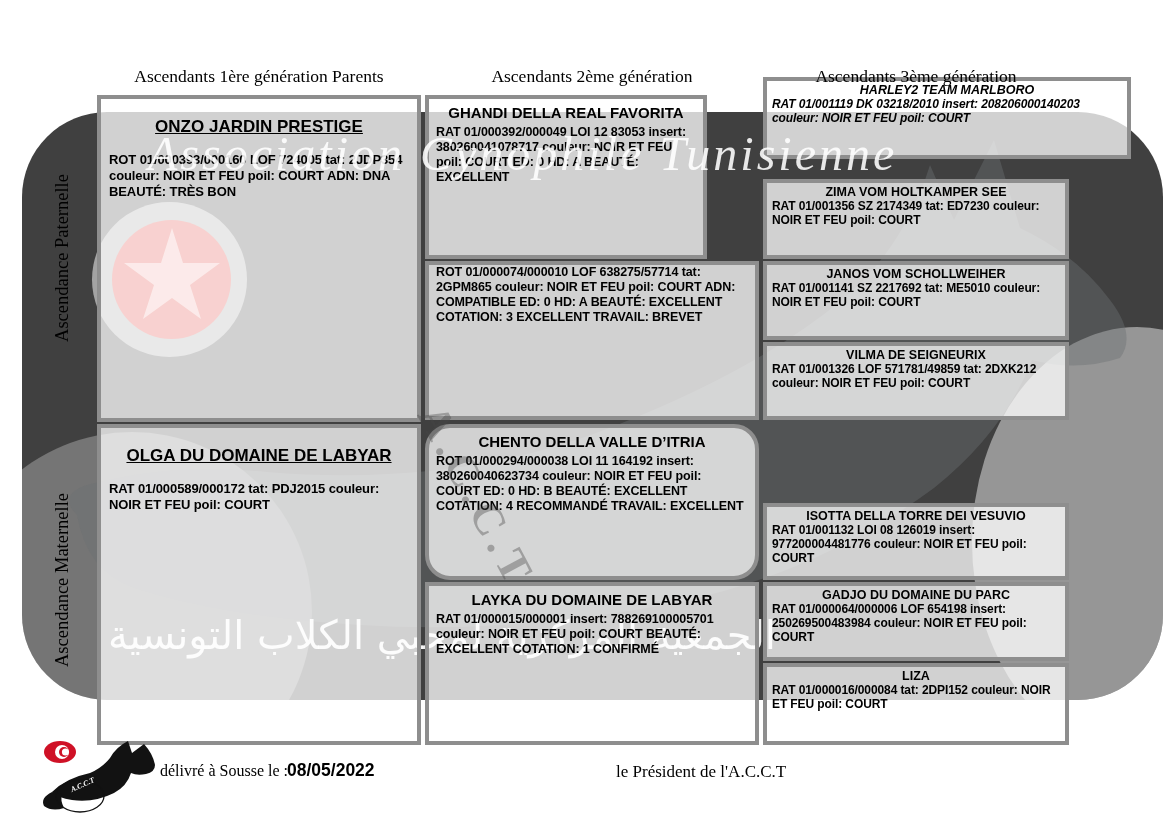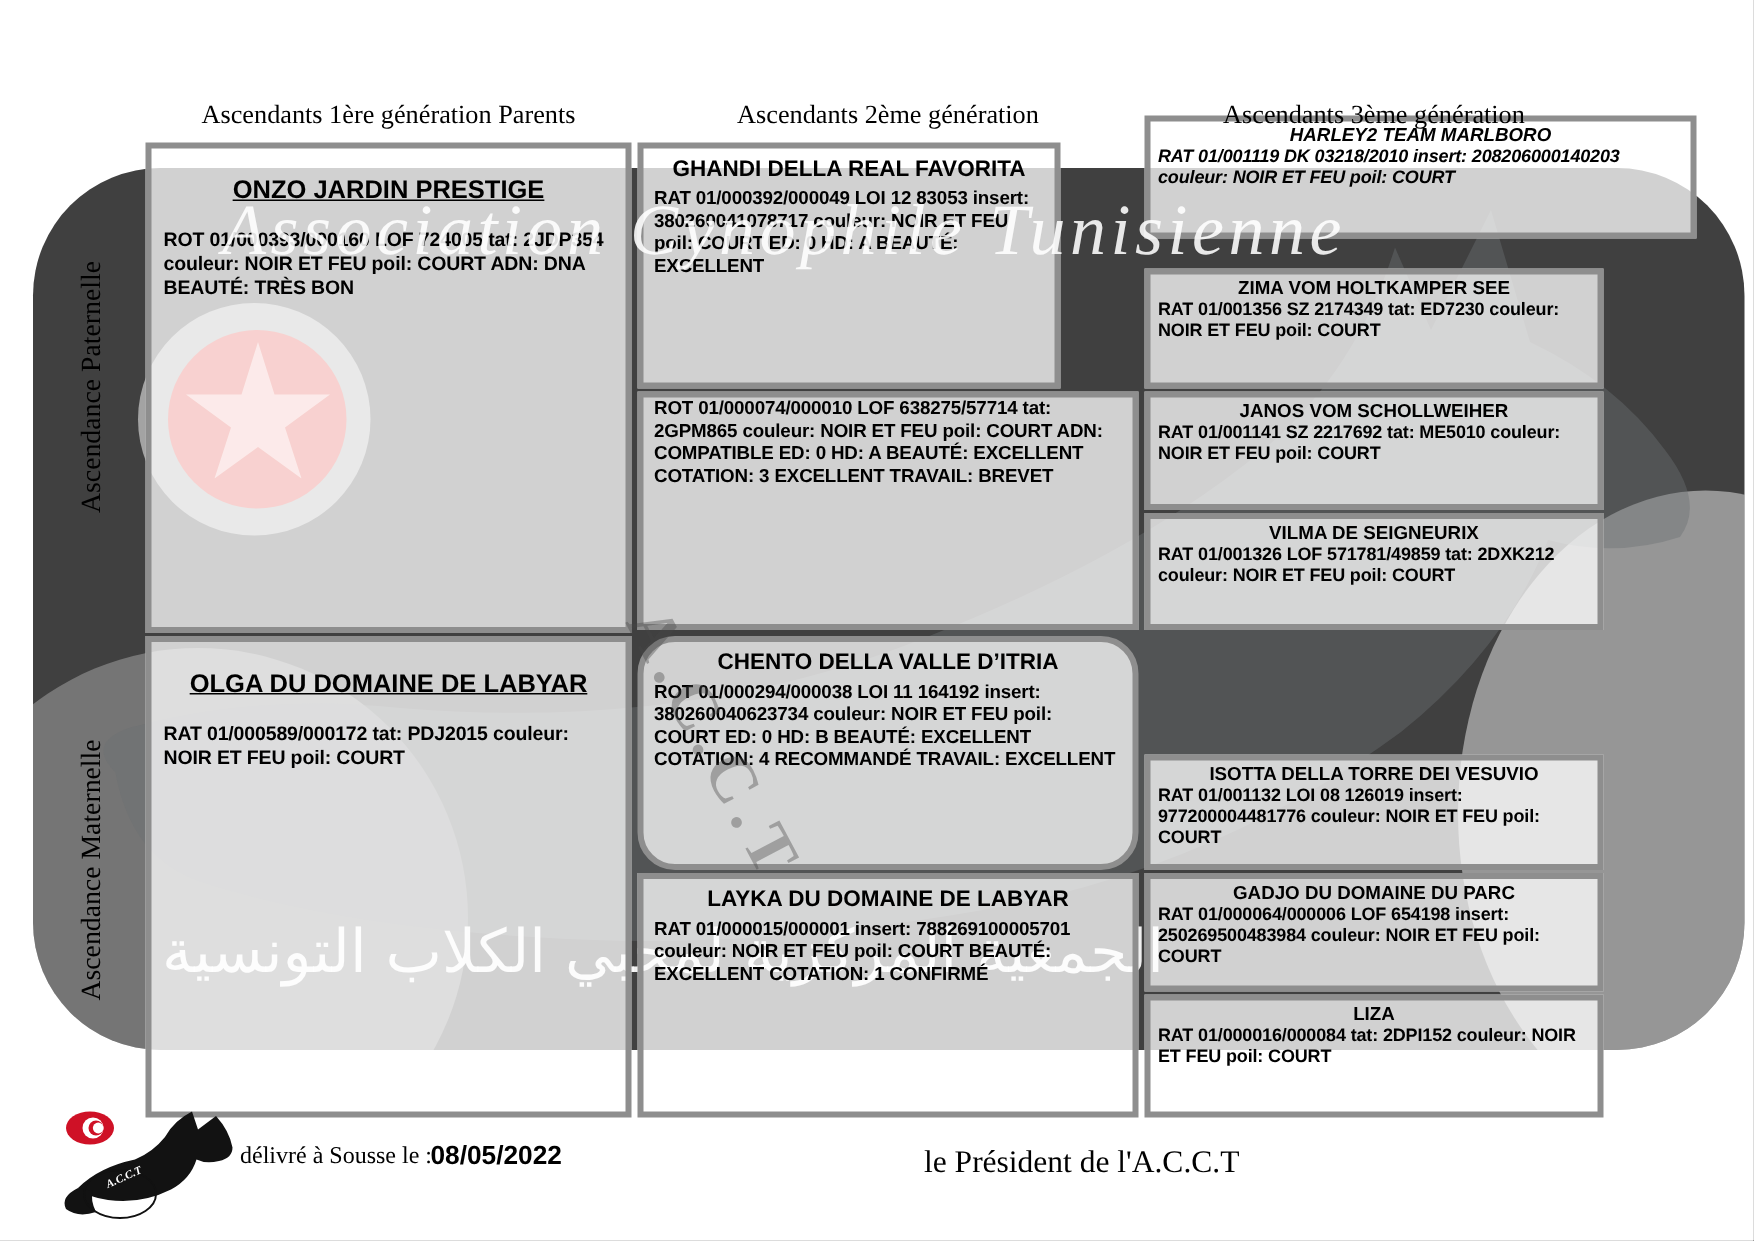--- a/index.html
+++ b/index.html
@@ -49,21 +49,21 @@
       transform:rotate(62deg);transform-origin:0 0;z-index:5;white-space:nowrap;pointer-events:none;}
   .arabic-wm{position:absolute;left:86px;top:500px;font-family:"DejaVu Sans",sans-serif;
       font-size:40px;color:rgba(255,255,255,.92);direction:rtl;white-space:nowrap;}
 
   
   .footer-logo{position:absolute;left:38px;top:738px;z-index:4;}
   .issued-label{position:absolute;left:160px;top:762px;font-family:"Liberation Serif",serif;
       font-size:16px;z-index:4;}
   .issued-date{position:absolute;left:287px;top:760px;font-size:17.5px;font-weight:bold;z-index:4;}
   .president{position:absolute;left:616px;top:762px;font-family:"Liberation Serif",serif;
-      font-size:21px;z-index:4;}
+      font-size:17px;z-index:4;}
 </style>
 </head>
 <body>
 
 <div class="page">
 
   <div class="red-card">
     <div class="blob pale-bl"></div>
     <div class="blob pale-r"></div>
     <div class="blob emblem-ring"></div>

